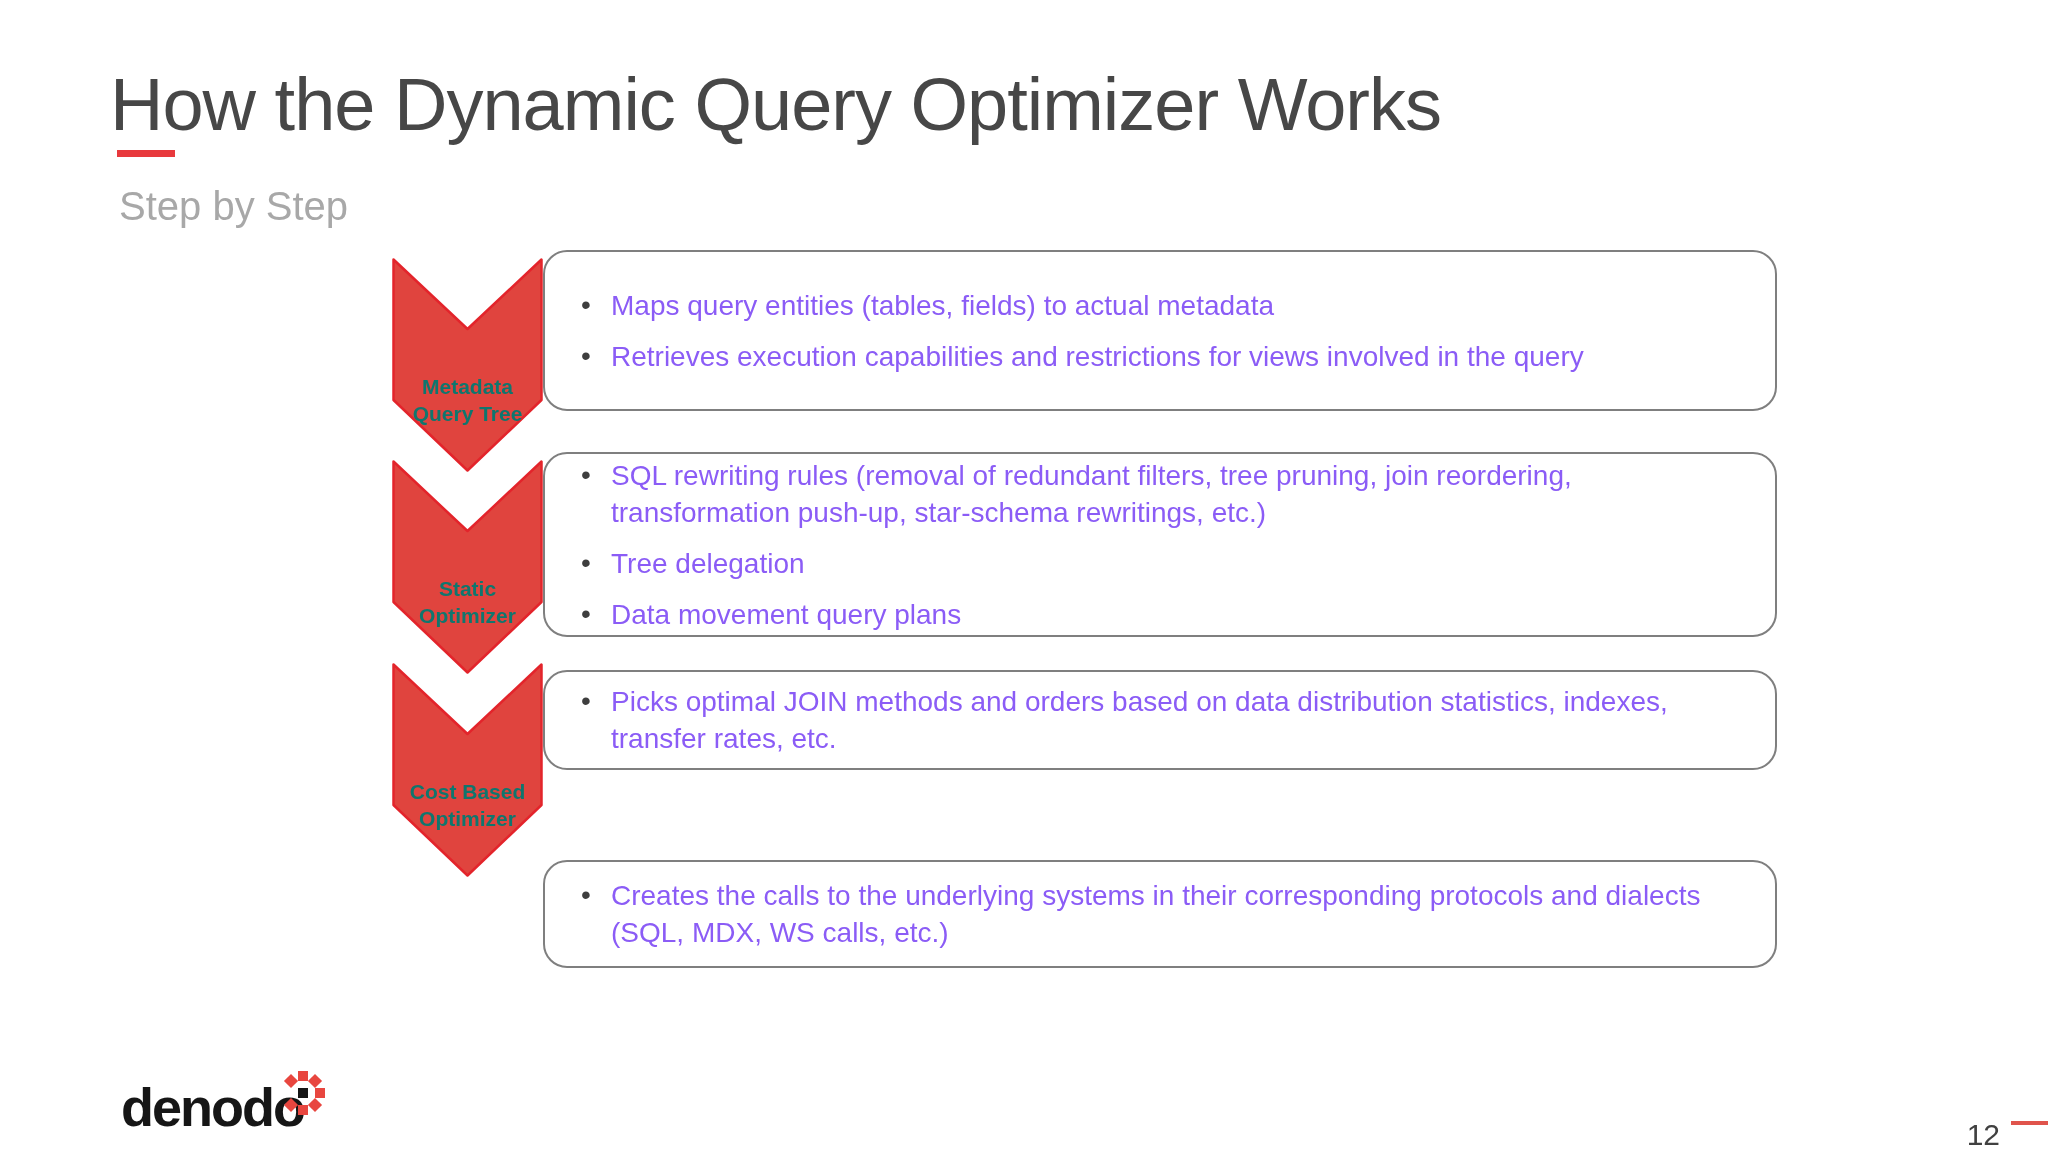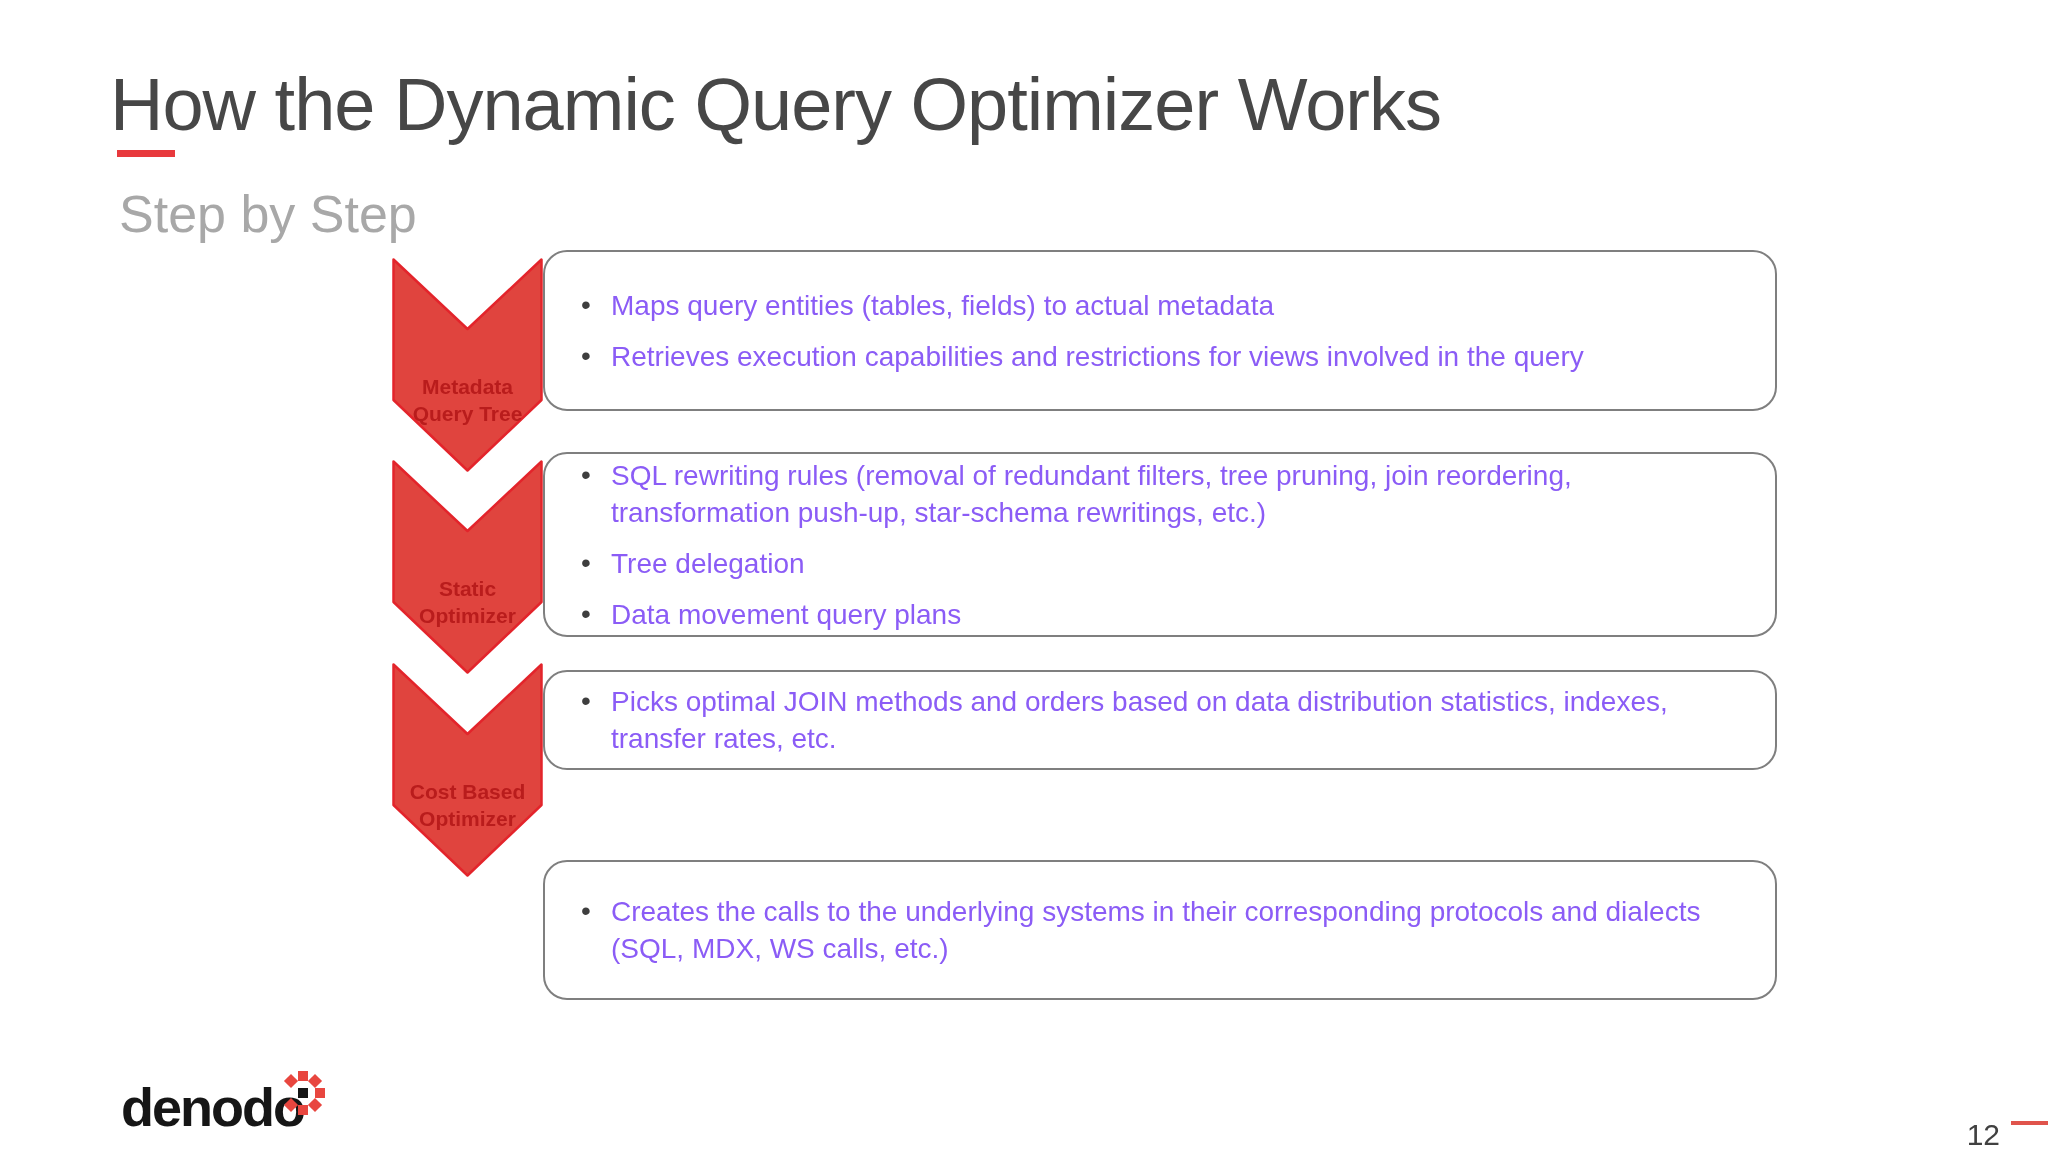--- a/index.html
+++ b/index.html
@@ -10,44 +10,44 @@
   
   .title{
     position:absolute;left:110px;top:62px;
     font-size:74px;font-weight:400;color:#474747;letter-spacing:-1px;white-space:nowrap;
   }
   .title-underline{
     position:absolute;left:117px;top:150px;width:58px;height:7px;background:#e8393d;
   }
   .subtitle{
     position:absolute;left:119px;top:184px;
-    font-size:52px;font-weight:400;color:#a8a8a8;white-space:nowrap;
+    font-size:40px;font-weight:400;color:#a8a8a8;white-space:nowrap;
   }
   
   .chevron{position:absolute;left:392px;width:151px;height:215px;z-index:2;}
   .chevron svg{position:absolute;left:0;top:0;display:block;}
   .chevron-label{
     position:absolute;left:0;top:71px;width:151px;height:142px;
     display:flex;flex-direction:column;align-items:center;justify-content:center;
-    color:#b91c1c;font-size:21px;font-weight:700;line-height:27px;text-align:center;white-space:nowrap;
+    color:#0f766e;font-size:21px;font-weight:700;line-height:27px;text-align:center;white-space:nowrap;
   }
   .chevron-1{top:258px;}
   .chevron-2{top:460px;}
   .chevron-3{top:663px;}
   .chevron-4{top:865px;}
   
   .step-box{
     position:absolute;left:543px;width:1234px;box-sizing:border-box;
     background:#ffffff;border:2px solid #7f7f7f;border-radius:24px;
     display:flex;align-items:center;z-index:1;
   }
   .box-1{top:250px;height:161px;}
   .box-2{top:452px;height:185px;justify-content:center;}
   .box-3{top:670px;height:100px;}
-  .box-4{top:860px;height:140px;}
+  .box-4{top:860px;height:108px;}
   .bullet-list{
     list-style:none;margin:0;padding:0 24px 0 30px;width:100%;box-sizing:border-box;
   }
   .bullet-list li{
     position:relative;padding-left:36px;
     font-size:28px;color:#8b5cf6;line-height:37px;
   }
   .bullet-list li + li{margin-top:14px;}
   .bullet-list li::before{
     content:"\2022";position:absolute;left:6px;top:-1px;color:#3e3e3e;

